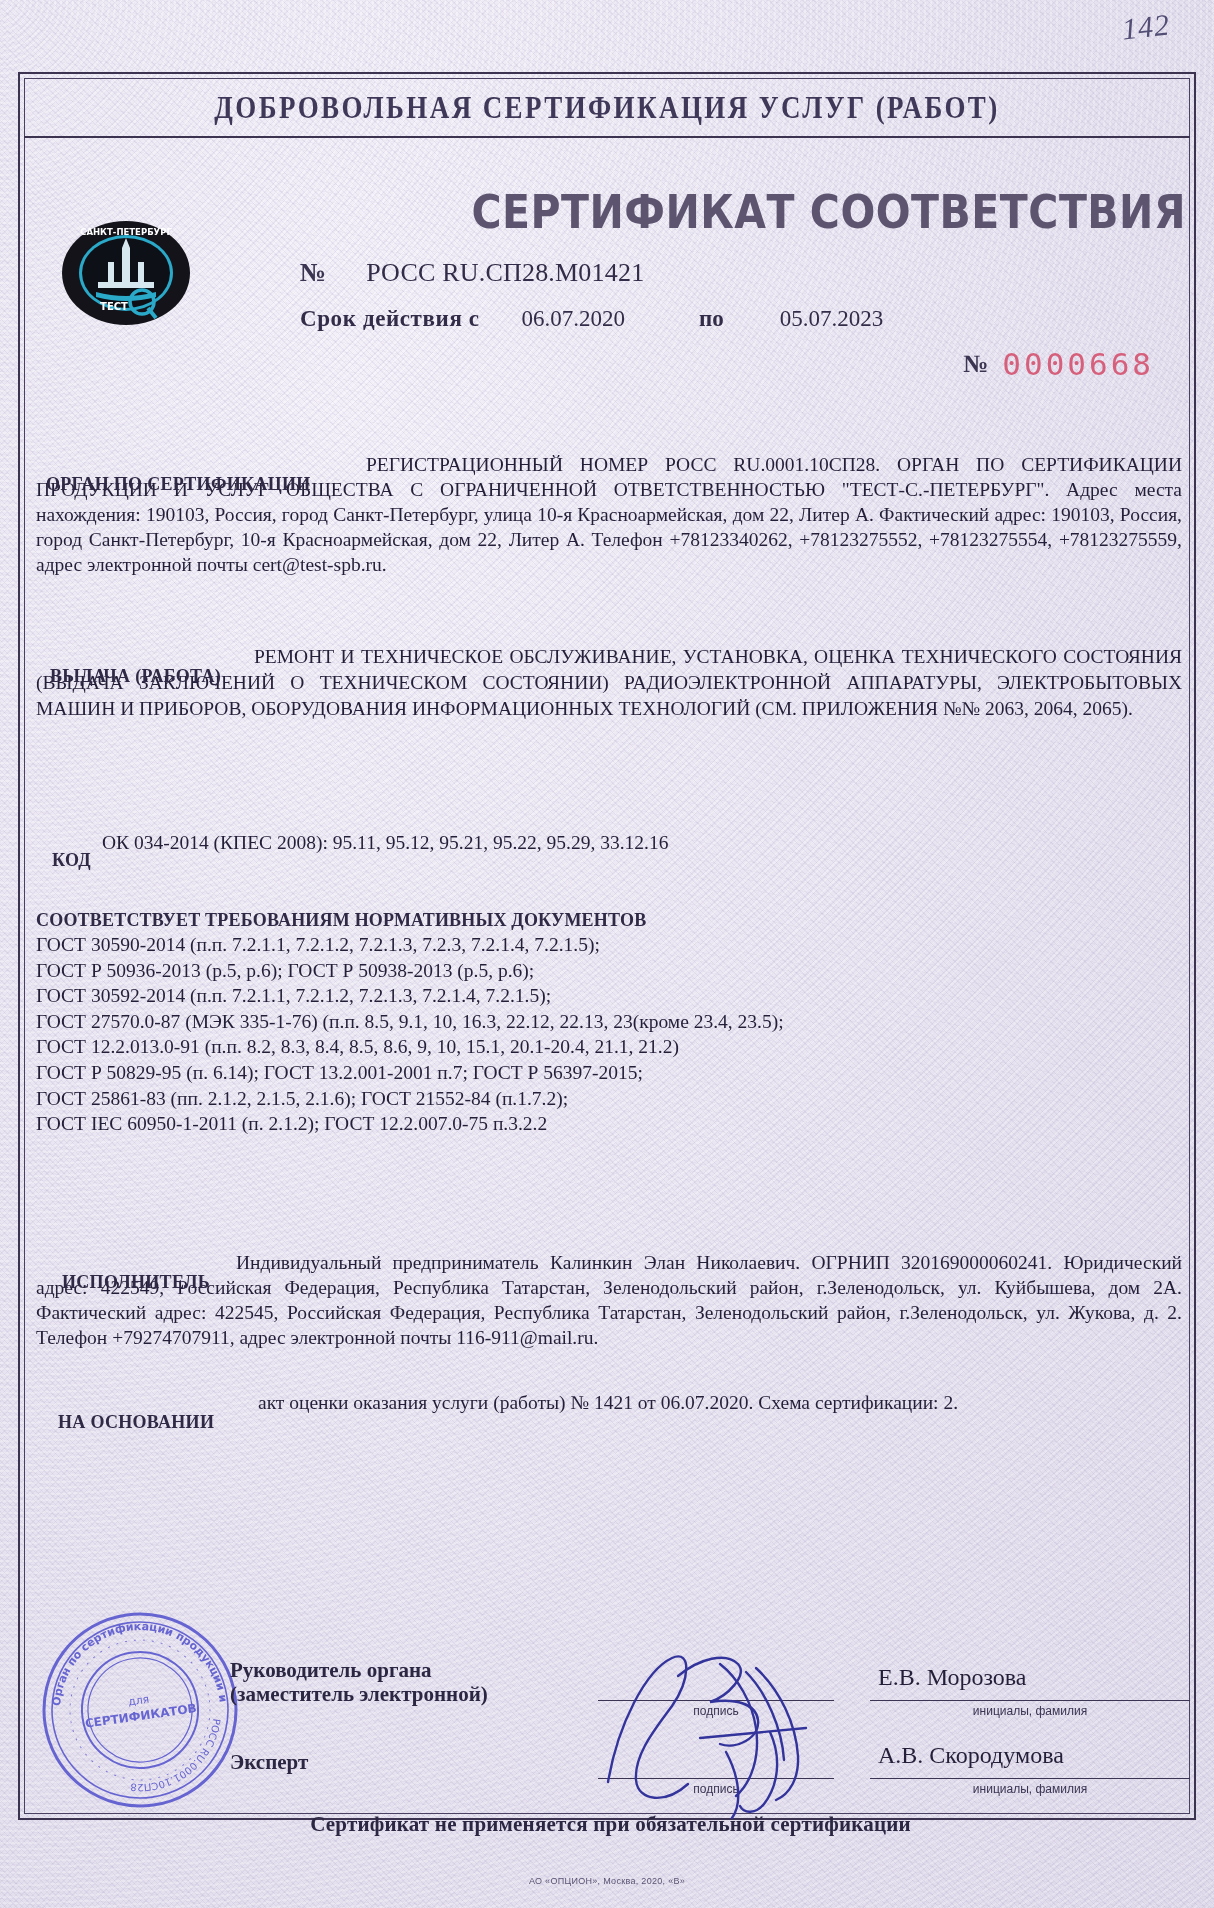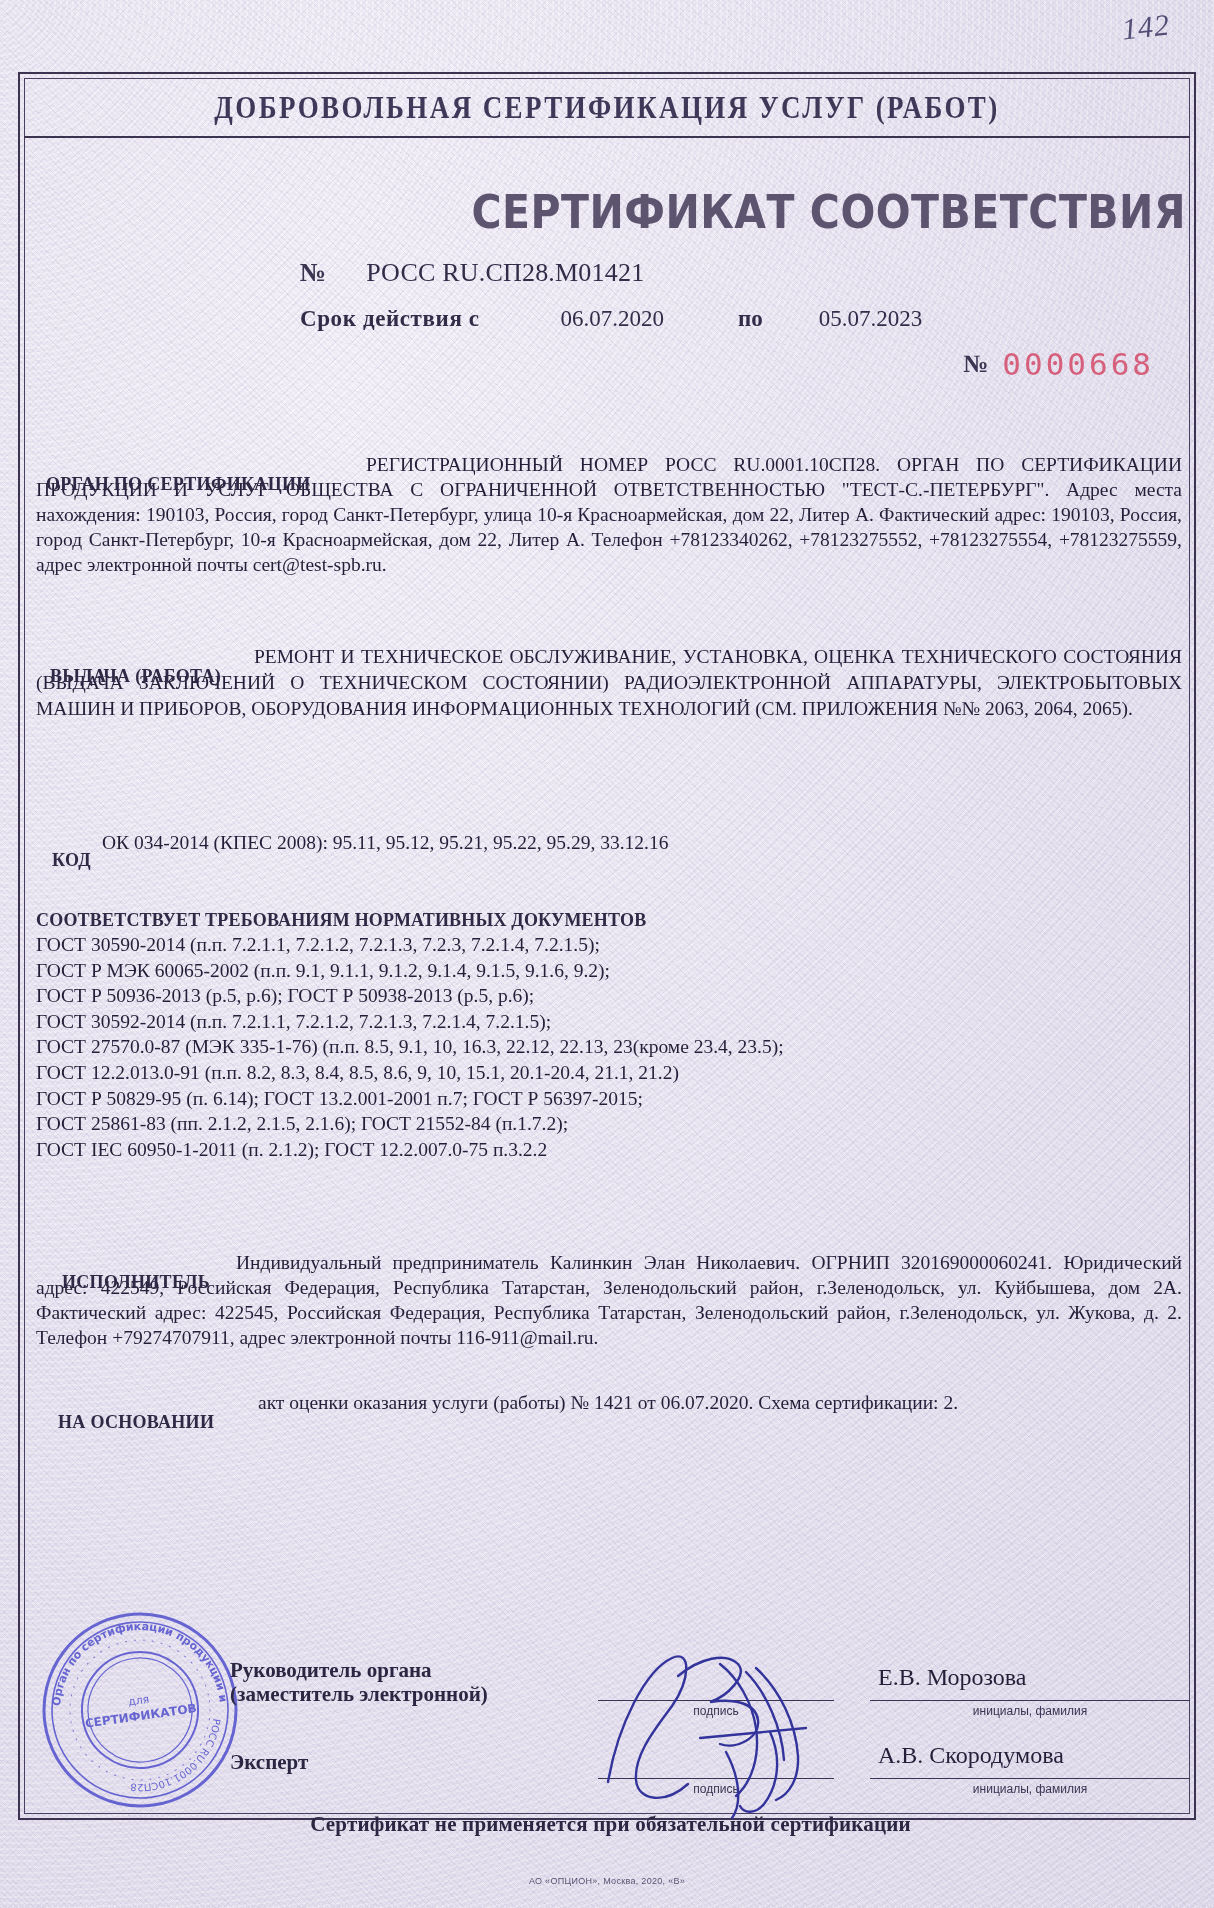--- a/index.html
+++ b/index.html
@@ -115,21 +115,21 @@
   }
 
   
   .valid-row {
     position: absolute;
     left: 300px; top: 306px; right: 60px;
     display: flex; align-items: baseline;
     font-size: 23px; color: #332c48;
   }
   .valid-label { font-weight: bold; letter-spacing: .6px; }
-  .valid-from { margin-left: 81px; font-size: 23px; }
+  .valid-from { margin-left: 42px; font-size: 23px; }
   .valid-po   { margin-left: 74px; font-weight: bold; }
   .valid-to   { margin-left: 56px; font-size: 23px; }
 
   
   .serial-row {
     position: absolute;
     right: 60px; top: 346px;
     display: flex; align-items: center; gap: 14px;
   }
   .serial-no {
@@ -282,20 +282,33 @@
 
   <div class="border-outer"></div>
   <div class="border-inner"></div>
 
   <div class="header-band">
     <div class="header-title">ДОБРОВОЛЬНАЯ СЕРТИФИКАЦИЯ УСЛУГ (РАБОТ)</div>
   </div>
 
   <div class="main-title">СЕРТИФИКАТ СООТВЕТСТВИЯ</div>
 
+  <div class="emblem">
+    <svg viewBox="0 0 136 110" width="136" height="110">
+      <ellipse cx="68" cy="55" rx="64" ry="52" fill="#14131a"></ellipse>
+      <ellipse cx="68" cy="55" rx="47" ry="38" fill="#2aa9c9"></ellipse>
+      <ellipse cx="68" cy="55" rx="44" ry="35" fill="#0e1018"></ellipse>
+      <path d="M40 70 L96 70 L96 64 L86 64 L86 44 L80 44 L80 64 L72 64 L72 30 L68 20 L64 30 L64 64 L56 64 L56 44 L50 44 L50 64 L40 64 Z" fill="#d7e7ef"></path>
+      <path d="M38 74 q30 8 60 0 l0 5 q-30 8 -60 0 z" fill="#2aa9c9"></path>
+      <text x="68" y="17" font-family="DejaVu Sans, sans-serif" font-size="8.5" font-weight="bold" fill="#ffffff" text-anchor="middle">САНКТ-ПЕТЕРБУРГ</text>
+      <text x="56" y="92" font-family="DejaVu Sans, sans-serif" font-size="10" font-weight="bold" fill="#ffffff" text-anchor="middle">ТЕСТ</text>
+      <circle cx="84" cy="84" r="12" fill="none" stroke="#2aa9c9" stroke-width="3.5"></circle>
+      <line x1="90" y1="90" x2="98" y2="100" stroke="#2aa9c9" stroke-width="4"></line>
+    </svg>
+  </div>
 
   <div class="num-row">
     <span class="num-sign">№</span>
     <span class="cert-number">РОСС RU.СП28.М01421</span>
   </div>
 
   <div class="valid-row">
     <span class="valid-label">Срок действия  с</span>
     <span class="valid-from">06.07.2020</span>
     <span class="valid-po">по</span>
@@ -323,21 +336,20 @@
 
   <div class="field" id="code-block">
     <div class="field-label">КОД</div>
     <div class="field-text">ОК 034-2014 (КПЕС 2008): 95.11, 95.12, 95.21, 95.22, 95.29, 33.12.16</div>
   </div>
 
   <div class="field" id="norms-block">
     <div class="field-label">СООТВЕТСТВУЕТ ТРЕБОВАНИЯМ НОРМАТИВНЫХ ДОКУМЕНТОВ</div>
     <div>
       <div class="norm-line">ГОСТ 30590-2014 (п.п. 7.2.1.1, 7.2.1.2, 7.2.1.3, 7.2.3, 7.2.1.4, 7.2.1.5);</div>
-      <div class="norm-line">ГОСТ Р МЭК 60065-2002 (п.п. 9.1, 9.1.1, 9.1.2, 9.1.4, 9.1.5, 9.1.6, 9.2);</div>
       <div class="norm-line">ГОСТ Р 50936-2013 (р.5, р.6); ГОСТ Р 50938-2013 (р.5, р.6);</div>
       <div class="norm-line">ГОСТ 30592-2014 (п.п. 7.2.1.1, 7.2.1.2, 7.2.1.3, 7.2.1.4, 7.2.1.5);</div>
       <div class="norm-line">ГОСТ 27570.0-87 (МЭК 335-1-76) (п.п. 8.5, 9.1, 10, 16.3, 22.12, 22.13, 23(кроме 23.4, 23.5);</div>
       <div class="norm-line">ГОСТ 12.2.013.0-91 (п.п. 8.2, 8.3, 8.4, 8.5, 8.6, 9, 10, 15.1, 20.1-20.4, 21.1, 21.2)</div>
       <div class="norm-line">ГОСТ Р 50829-95 (п. 6.14); ГОСТ 13.2.001-2001 п.7; ГОСТ Р 56397-2015;</div>
       <div class="norm-line">ГОСТ 25861-83 (пп. 2.1.2, 2.1.5, 2.1.6); ГОСТ 21552-84 (п.1.7.2);</div>
       <div class="norm-line">ГОСТ IEC 60950-1-2011 (п. 2.1.2); ГОСТ 12.2.007.0-75 п.3.2.2</div>
     </div>
   </div>
 

